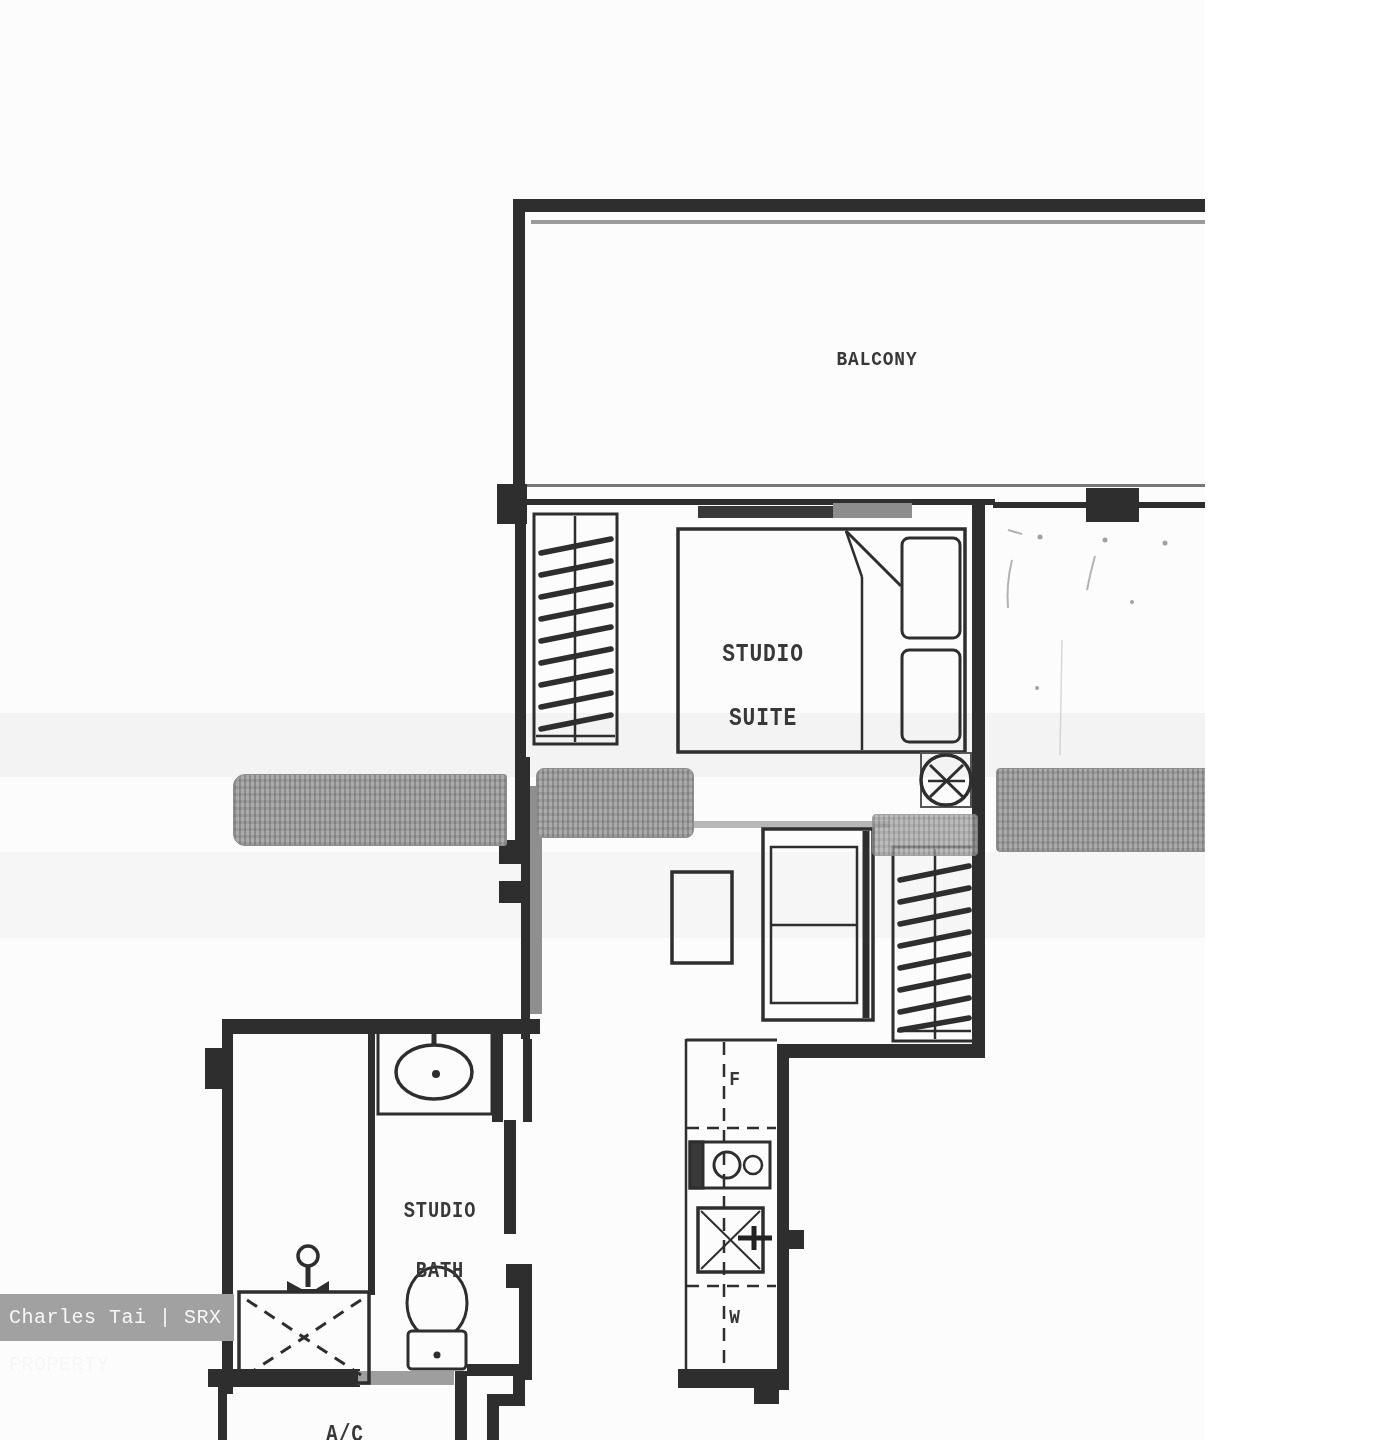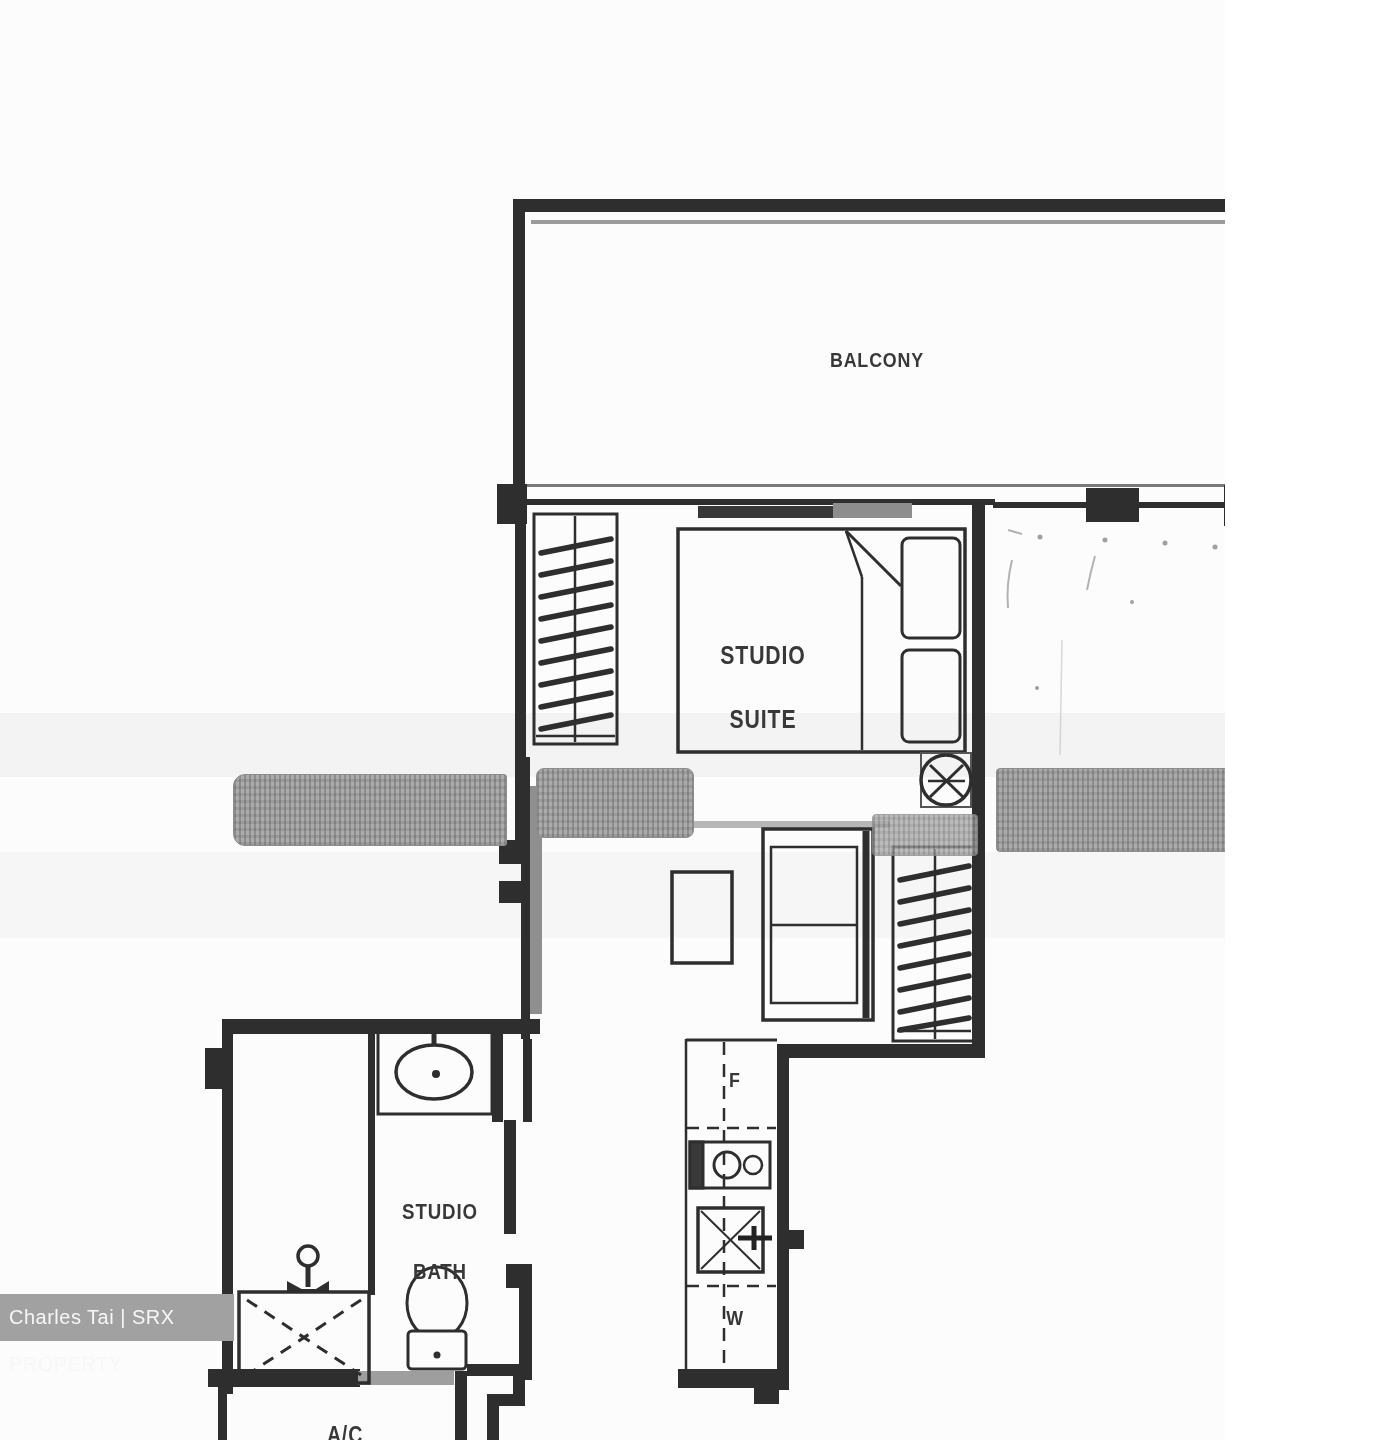--- a/index.html
+++ b/index.html
@@ -1,20 +1,19 @@
 <!DOCTYPE html>
 <html style="--wall: #2e2e2e; --background: #fcfcfc; --smudge: #ababab; --grey_line: #9b9b9b; --watermark_bg: #a1a1a1; --watermark_text: #f7f7f7;"><head>
 <meta charset="utf-8">
 <style>
   html,body{margin:0;padding:0;background:#ffffff;}
   #plan{
     position:relative;width:1205px;height:1440px;overflow:hidden;
     background:var(--background,#fcfcfc);
-    font-family:Liberation Sans, sans-serif;
-    padding-left:20px;
+    font-family:Liberation Mono, monospace;
   }
   .abs{position:absolute;}
   .w{position:absolute;background:var(--wall,#2e2e2e);}
   .wg{position:absolute;background:var(--grey_line,#9b9b9b);}
   .tint{position:absolute;pointer-events:none;}
   .smudge{
     position:absolute;
     background:
       repeating-linear-gradient(90deg, rgba(70,70,70,.30) 0 2px, rgba(0,0,0,0) 2px 5px),
       repeating-linear-gradient(0deg, rgba(90,90,90,.20) 0 3px, rgba(0,0,0,0) 3px 7px),

